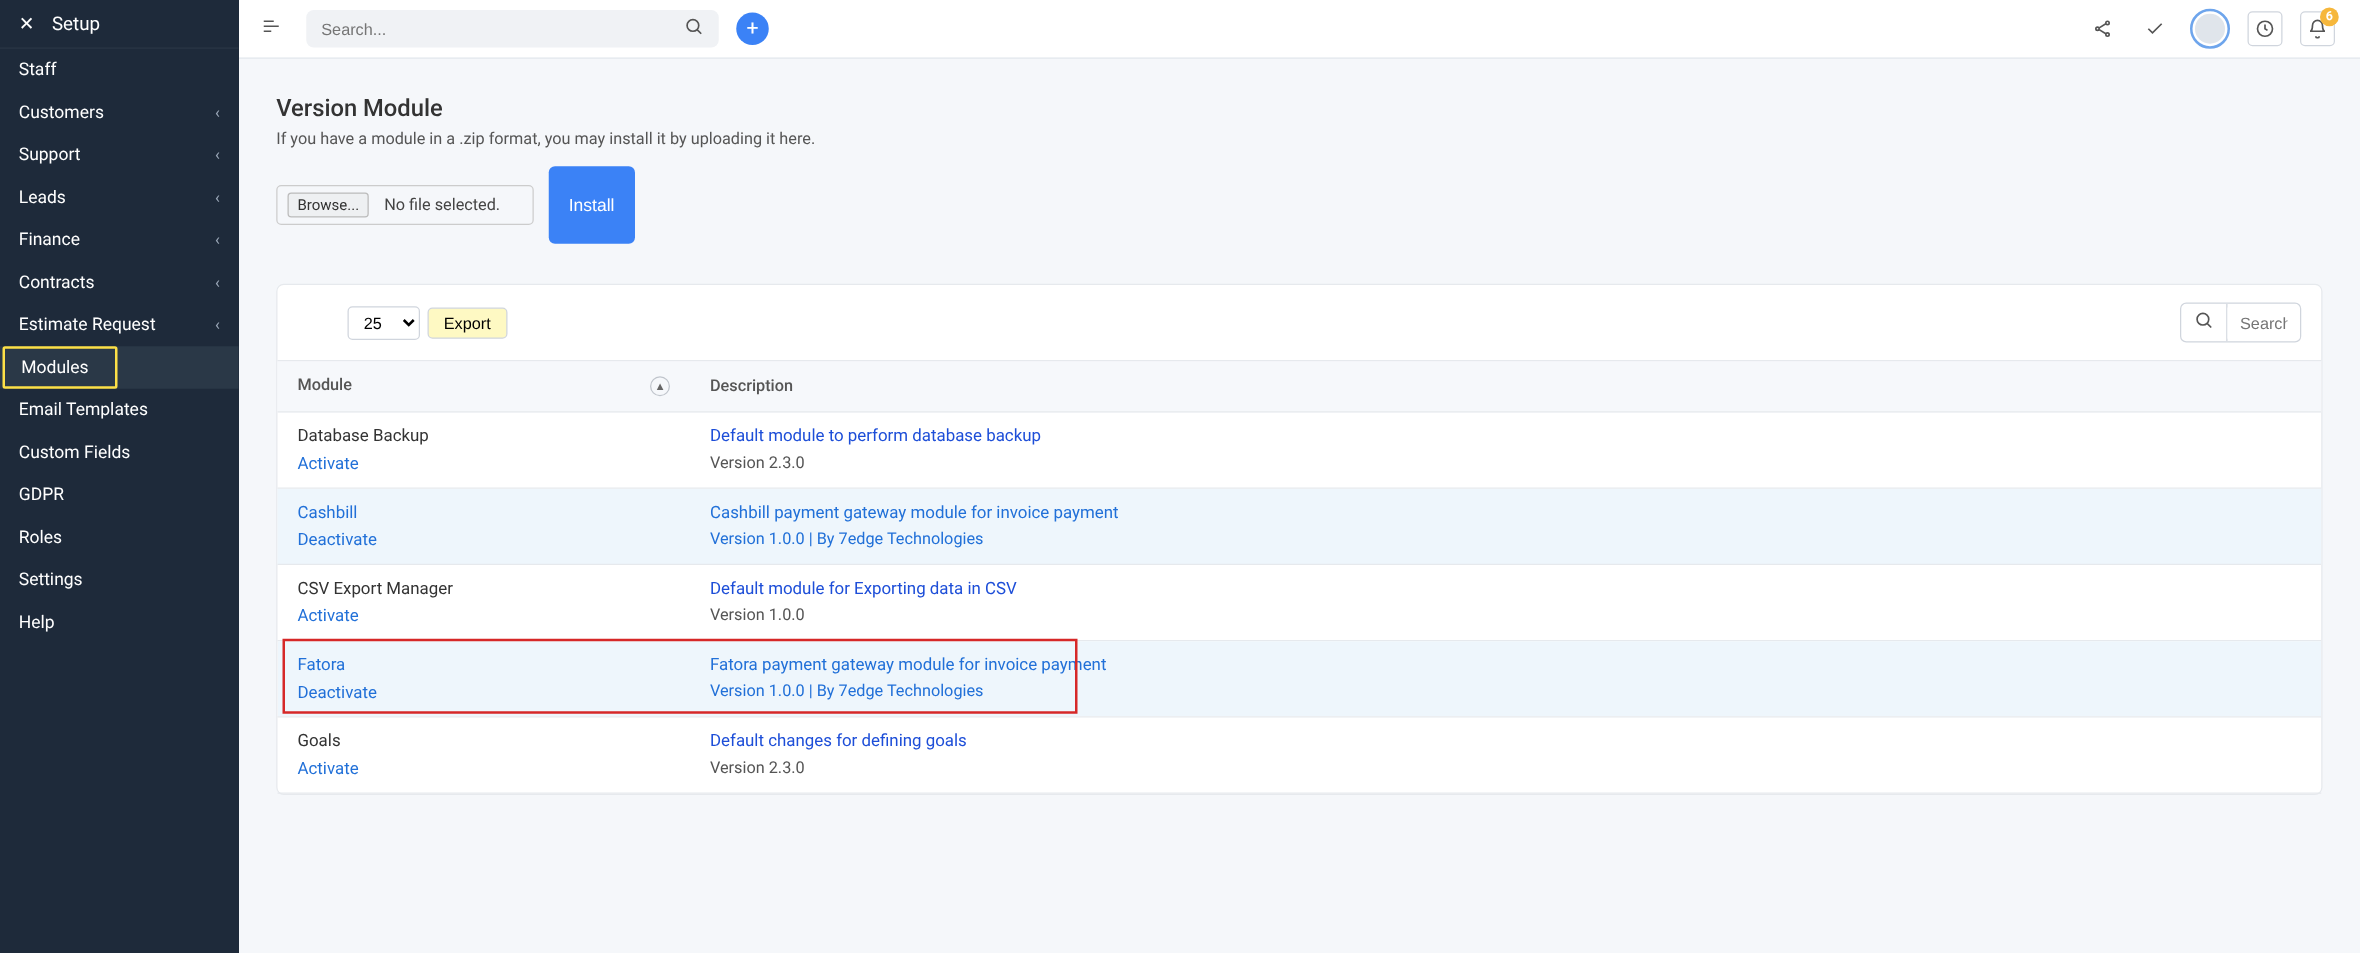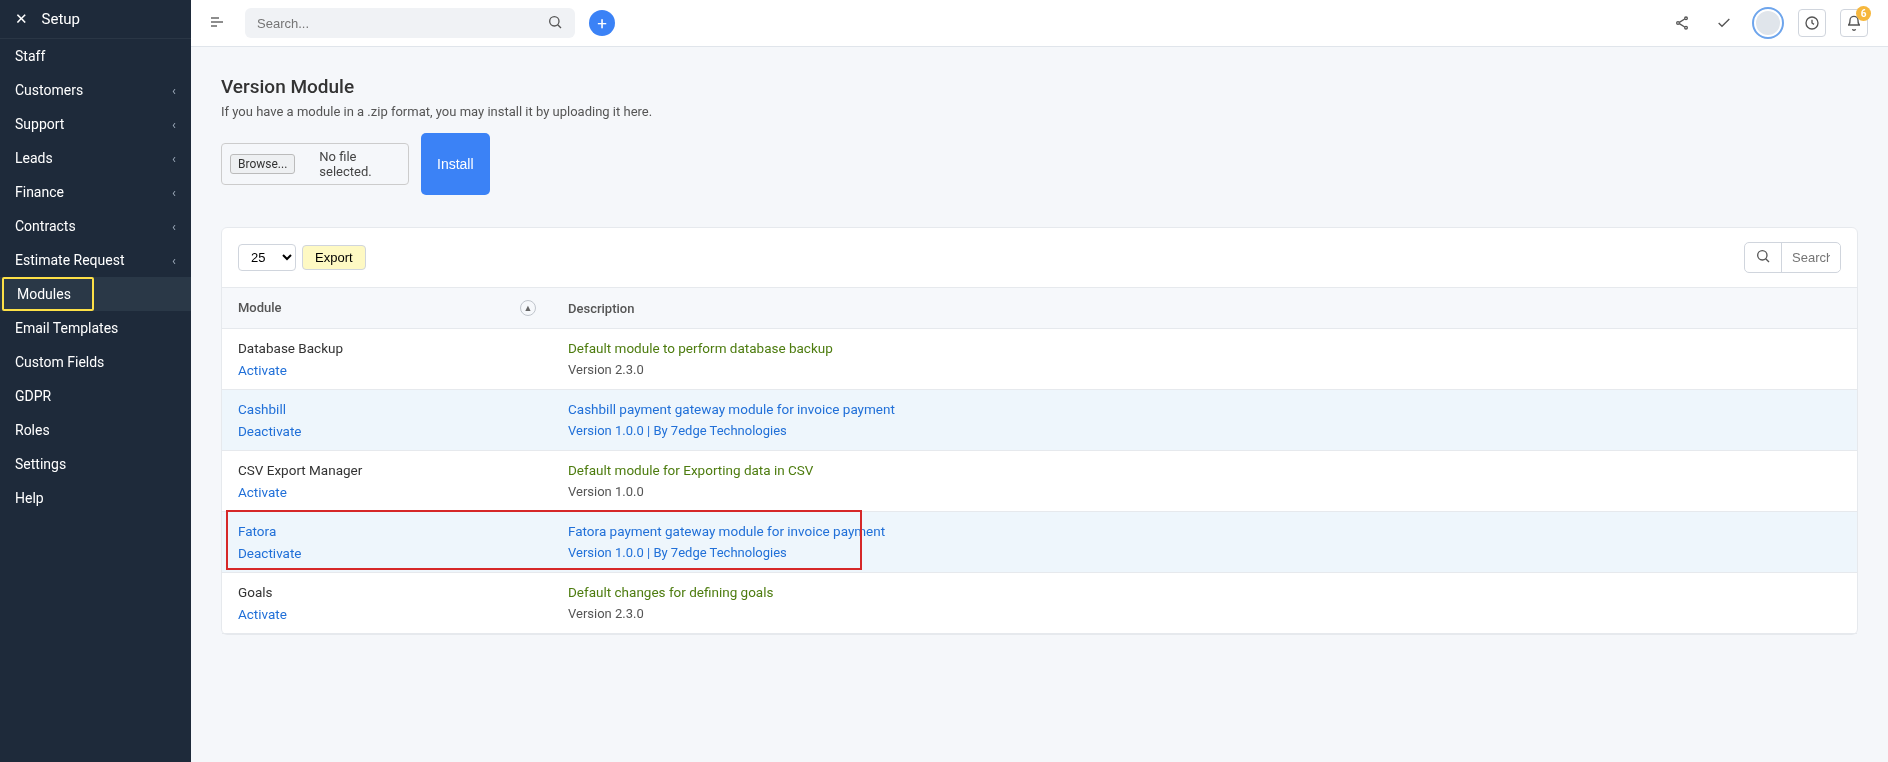--- a/index.html
+++ b/index.html
@@ -26,45 +26,45 @@
   .top-icon.bordered { border: 1px solid #d0d5dd; }
   .avatar-wrap { width: 32px; height: 32px; border-radius: 50%; border: 2px solid #6ea5ec; display: flex; align-items: center; justify-content: center; }
   .avatar { width: 24px; height: 24px; border-radius: 50%; background: #e0e5eb; }
   .bell-wrap { position: relative; }
   .bell-badge { position: absolute; top: -4px; right: -4px; background: #f6b73c; color: #fff; font-size: 10px; width: 15px; height: 15px; border-radius: 50%; display: flex; align-items: center; justify-content: center; font-weight: bold; }
   
   .main { position: fixed; left: 191px; top: 47px; right: 0; bottom: 0; overflow-y: auto; padding: 28px 30px; }
   .page-title { font-size: 19px; font-weight: 500; color: #333; margin-bottom: 6px; }
   .page-sub { font-size: 13px; color: #555; margin-bottom: 14px; }
   .upload-row { display: flex; align-items: center; gap: 12px; margin-bottom: 32px; }
-  .file-box { border: 1px solid #ccc; border-radius: 4px; padding: 5px 8px; display: flex; align-items: center; gap: 24px; width: 188px; }
+  .file-box { border: 1px solid #ccc; border-radius: 4px; padding: 5px 8px; display: flex; align-items: center; gap: 12px; width: 206px; }
   .browse-btn { background: #eef0f2; border: 1px solid #bbb; border-radius: 3px; padding: 2px 7px; font-size: 12px; cursor: pointer; }
   .file-label { font-size: 13px; color: #444; }
   .install-btn { background: #3b82f6; color: #fff; border: none; border-radius: 5px; padding: 23px 16px; font-size: 14px; cursor: pointer; }
   
   .card { background: #fff; border-radius: 6px; border: 1px solid #e6e9ed; }
   .card-toolbar { display: flex; align-items: center; padding: 14px 16px; }
-  .select-box { border: 1px solid #d0d5dd; border-radius: 4px; padding: 4px 8px; font-size: 13px; width: 58px; background: #fff; }
+  .select-box { border: 1px solid #d0d5dd; border-radius: 4px; padding: 4px 8px; font-size: 13px; width: 58px; background: #fff; margin-left: 40px; }
   .export-btn { border: 1px solid #d0d5dd; border-radius: 4px; padding: 4px 12px; font-size: 13px; background: #fef9c3; margin-left: 6px; cursor: pointer; }
   .card-toolbar-right { margin-left: auto; display: flex; align-items: center; }
   .search-grp { display: flex; align-items: center; border: 1px solid #d0d5dd; border-radius: 5px; overflow: hidden; }
   .search-ic-btn { padding: 5px 10px; border-right: 1px solid #d0d5dd; color: #555; cursor: pointer; }
   .search-grp input { border: none; outline: none; padding: 5px 10px; font-size: 13px; width: 58px; color: #666; }
   
   table { width: 100%; border-collapse: collapse; }
   thead tr { background: #f6f8fb; }
   th { text-align: left; padding: 12px 16px; font-size: 13px; color: #555; font-weight: 500; border-top: 1px solid #e6e9ed; border-bottom: 1px solid #e6e9ed; }
   .sort-ind { display: inline-flex; width: 16px; height: 16px; border: 1px solid #c0c5cc; border-radius: 50%; align-items: center; justify-content: center; font-size: 9px; color: #666; margin-left: auto; float: right; }
   tbody tr { border-bottom: 1px solid #e6e9ed; }
   tbody tr.active-row { background: #eef6fc; }
   td { padding: 11px 16px; font-size: 13.5px; vertical-align: top; }
   td .name { margin-bottom: 6px; }
   td .name.link { color: #2170d8; cursor: pointer; }
   td .action { color: #2170d8; cursor: pointer; font-size: 13.5px; }
-  td .desc { margin-bottom: 6px; color: #4d7c0f; }
+  td .desc { margin-bottom: 6px; color: #1d4ed8; }
   td .desc.link { color: #2170d8; }
   td .ver { font-size: 13px; color: #555; }
   td .ver.link { color: #2170d8; }
   .row-highlight-box { position: absolute; border: 2px solid #d62828; pointer-events: none; }
   
   svg { width: 16px; height: 16px; }
 </style>
 </head>
 <body>
 

